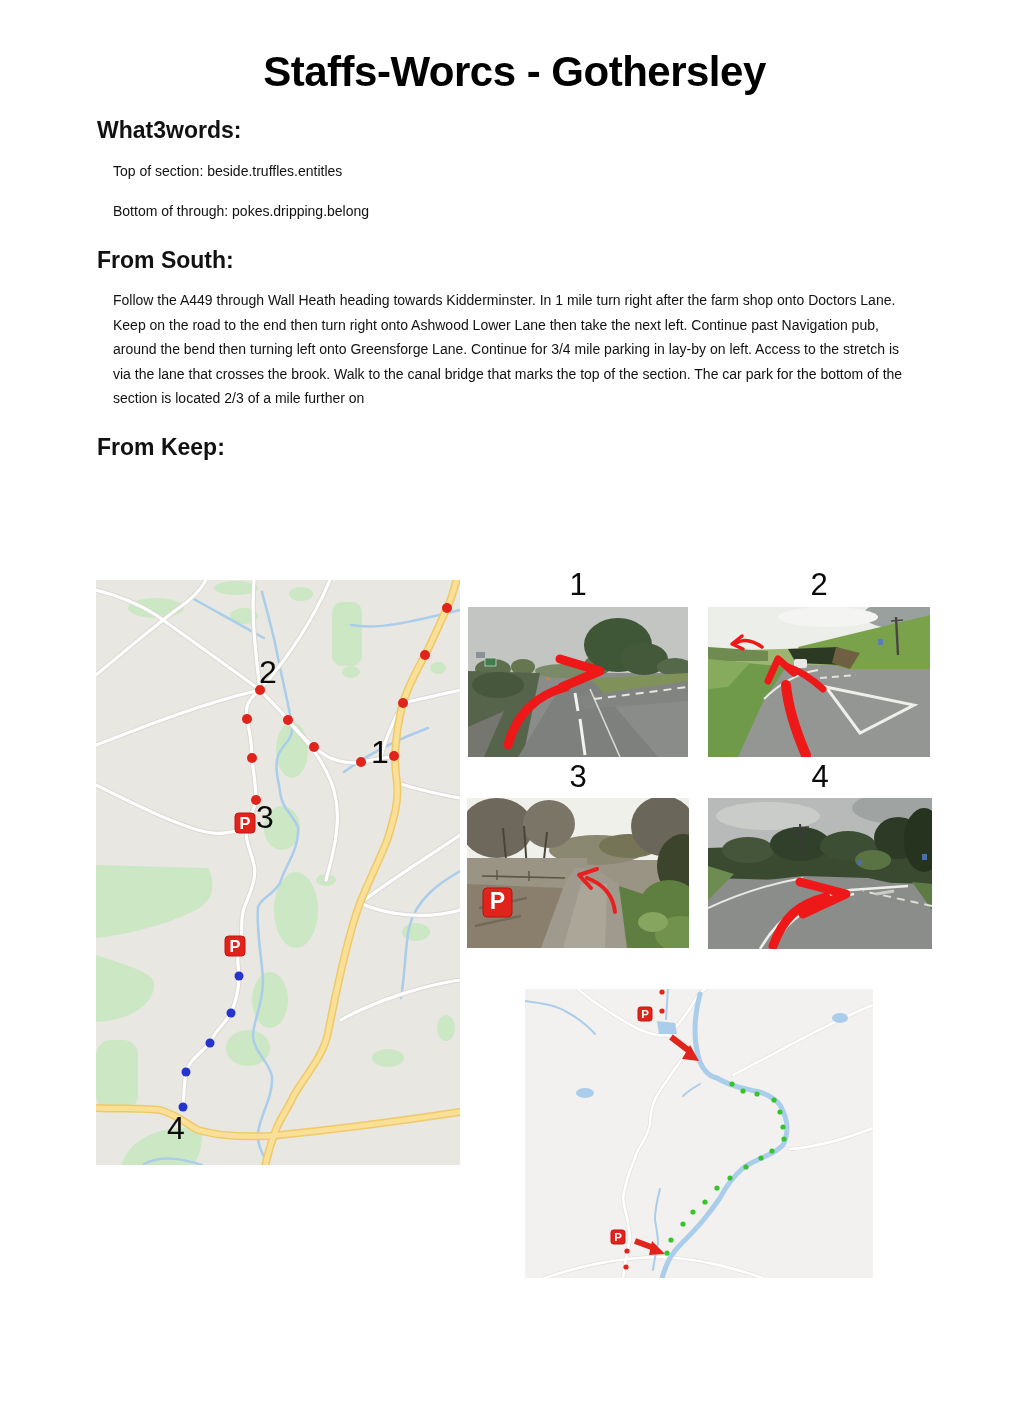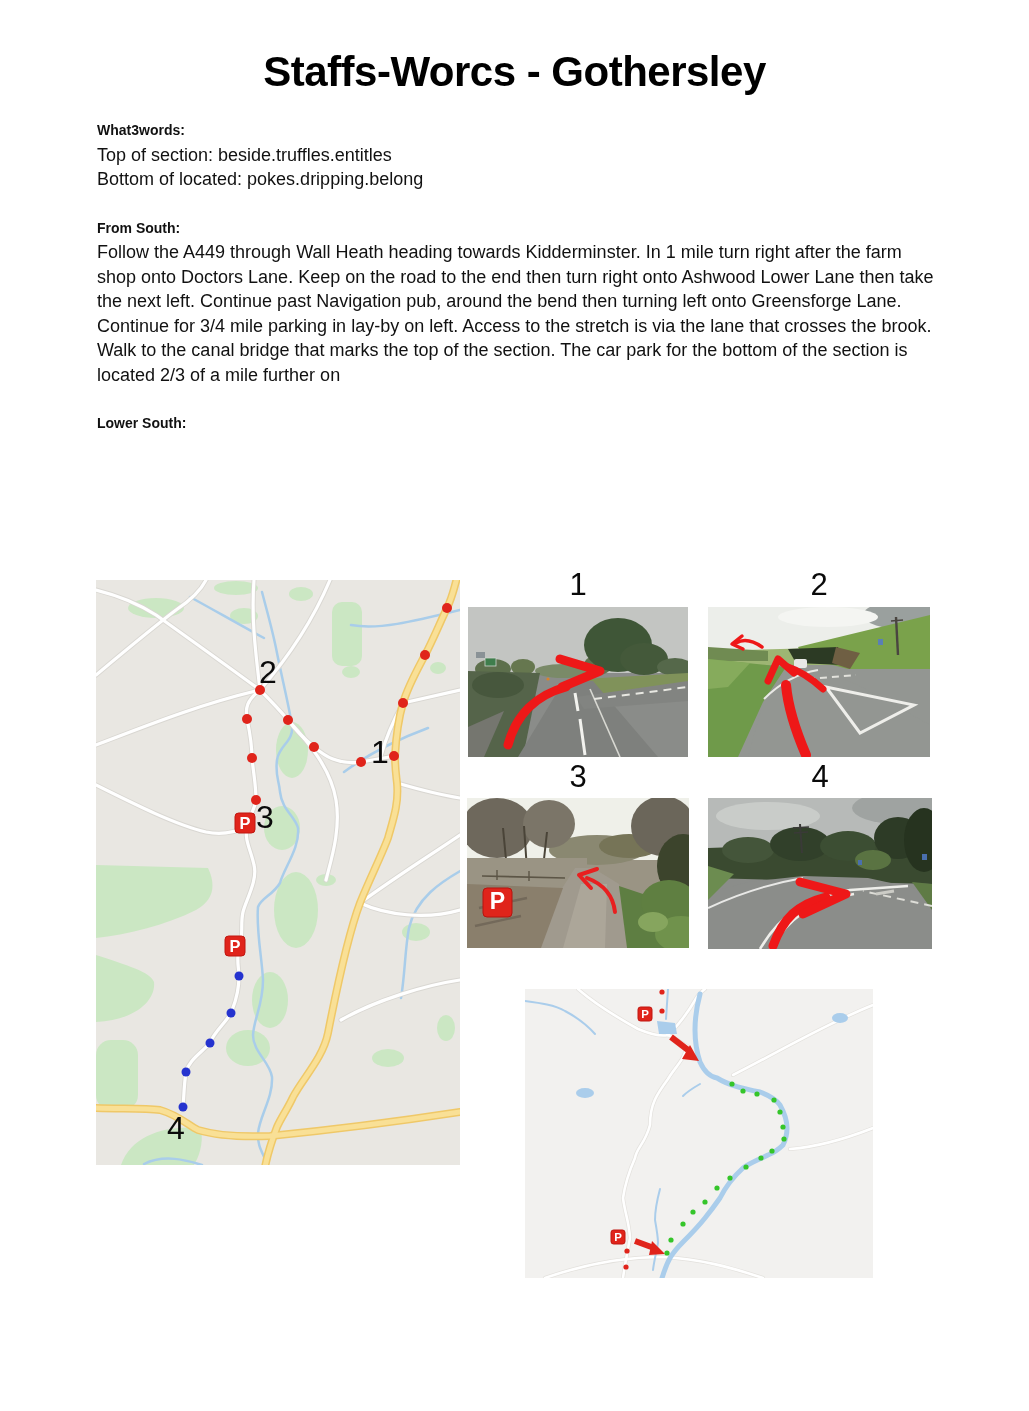--- a/index.html
+++ b/index.html
@@ -6,49 +6,49 @@
   .page{
     position:relative;width:1029px;height:1411px;background:#ffffff;
     font-family:"Liberation Sans", sans-serif;color:#111;overflow:hidden;
   }
   .title{
     position:absolute;top:48px;left:0;width:1029px;text-align:center;
     font-size:42px;font-weight:700;letter-spacing:-0.5px;color:#000;
   }
   .textblock{position:absolute;left:97px;top:118px;width:838px;font-size:18px;line-height:24.5px;}
   .sec{margin:0 0 24px 0;}
-  .sec h3{margin:0;font-size:14px;font-weight:700;line-height:24.5px;}
-  .sec p, .sec div.line{margin:0;font-size:18px;line-height:24.5px;}
+  .sec h3{margin:0;font-size:23px;font-weight:700;line-height:24.5px;}
+  .sec p, .sec div.line{margin:16px;font-size:14px;line-height:24.5px;}
   .photo-label{
     position:absolute;height:34px;text-align:center;font-size:31px;color:#0a0a0a;line-height:34px;
   }
   .photo{position:absolute;background:#cfcfcf;}
   .photo svg{display:block;}
   .mapbox{position:absolute;}
   .mapbox svg{display:block;}
 </style>
 </head>
 <body>
 
 <div class="page">
 
   <div class="title">Staffs-Worcs - Gothersley</div>
 
   <div class="textblock">
     <div class="sec">
       <h3>What3words:</h3>
       <div class="line">Top of section: beside.truffles.entitles</div>
-      <div class="line">Bottom of located: pokes.dripping.belong</div>
+      <div class="line">Bottom of through: pokes.dripping.belong</div>
     </div>
     <div class="sec">
       <h3>From South:</h3>
       <p>Follow the A449 through Wall Heath heading towards Kidderminster. In 1 mile turn right after the farm shop onto Doctors Lane. Keep on the road to the end then turn right onto Ashwood Lower Lane then take the next left. Continue past Navigation pub, around the bend then turning left onto Greensforge Lane. Continue for 3/4 mile parking in lay-by on left. Access to the stretch is via the lane that crosses the brook. Walk to the canal bridge that marks the top of the section. The car park for the bottom of the section is located 2/3 of a mile further on</p>
     </div>
     <div class="sec">
-      <h3>Lower South:</h3>
+      <h3>From Keep:</h3>
     </div>
   </div>
 
   <div class="mapbox" style="left:96px;top:580px;width:364px;height:585px;">
     <svg id="map1" width="364" height="585" viewBox="0 0 364 585">
       <rect x="0" y="0" width="364" height="585" fill="#e9e7e2"></rect>
 
       <g fill="#cbe7c3">
         <ellipse cx="60" cy="28" rx="28" ry="10"></ellipse>
         <ellipse cx="148" cy="36" rx="14" ry="8"></ellipse>

